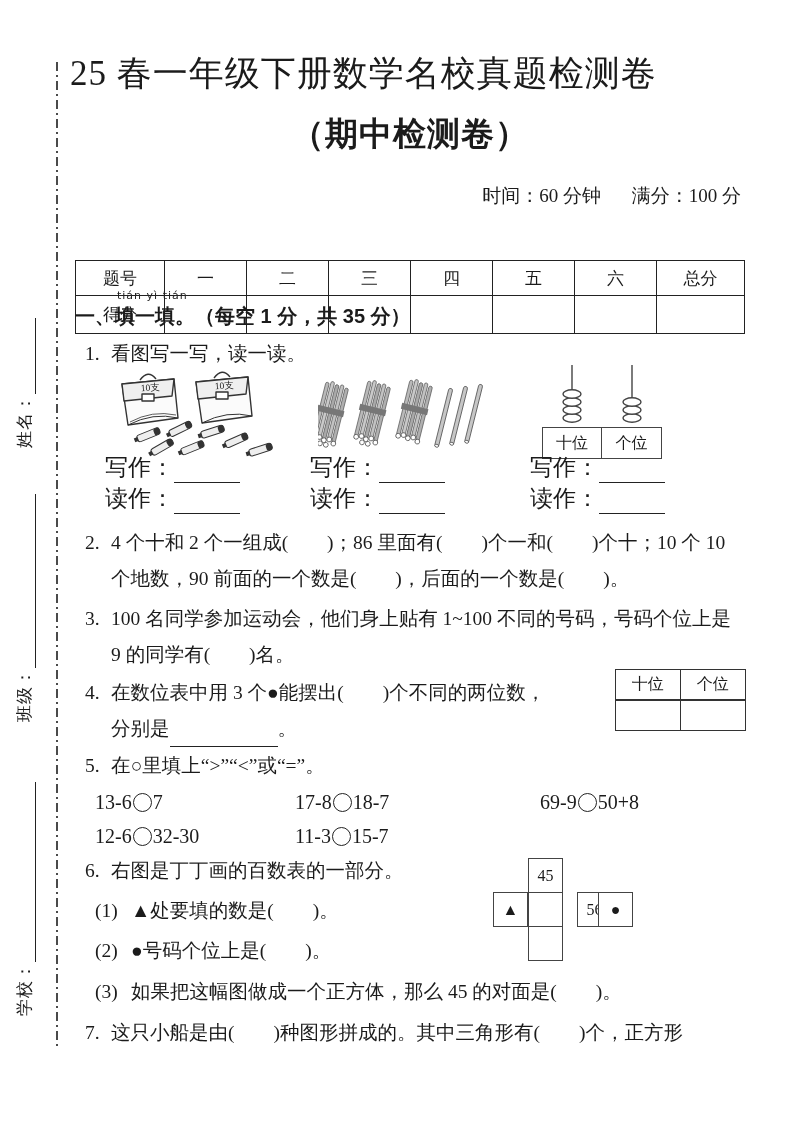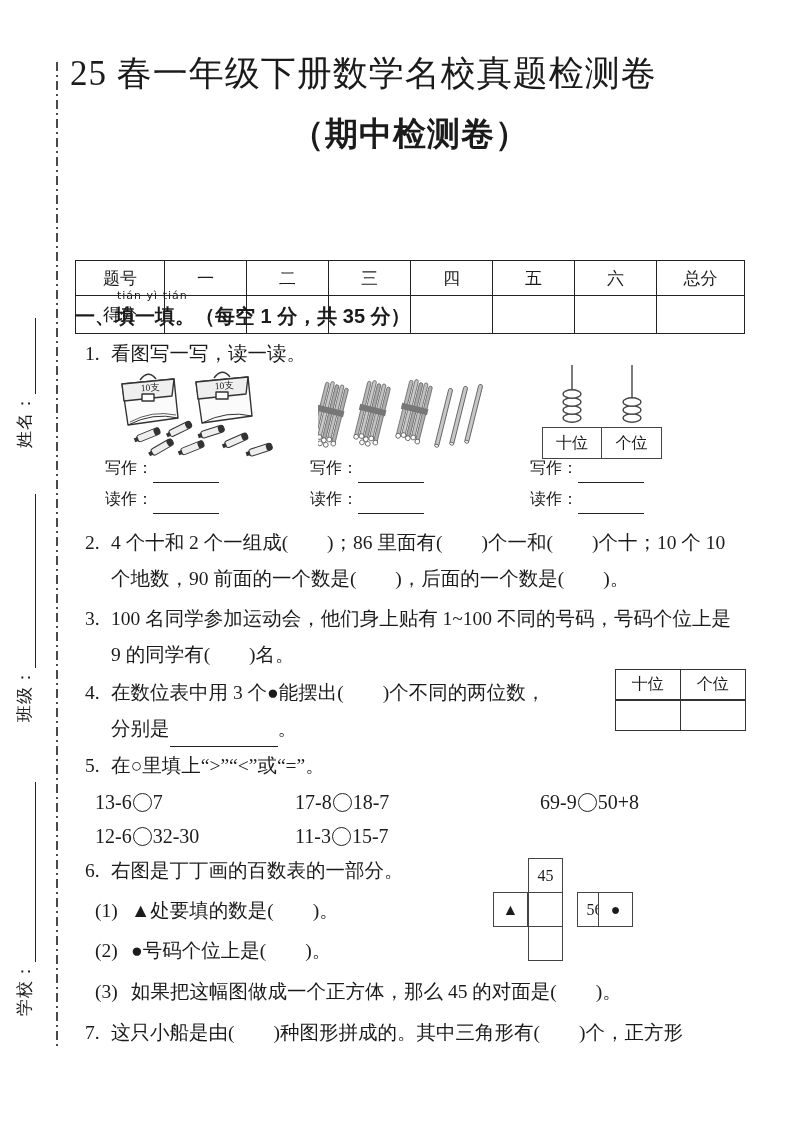--- a/index.html
+++ b/index.html
@@ -45,21 +45,21 @@
   .sub .qnum { flex:0 0 36px; }
   .blank { display:inline-block; height:0.85em; border-bottom:1.5px solid #222; vertical-align:bottom; }
   
   .grp { position:absolute; }
   .abacus-box { display:flex; }
   .abacus-cell { width:60px; height:32px; border:1.4px solid #444; box-sizing:border-box;
            display:flex; align-items:center; justify-content:center; font-size:16px; }
   .abacus-cell + .abacus-cell { border-left:none; }
   .wr-grid { position:absolute; left:75px; top:452px; width:670px; display:grid;
            grid-template-columns:205px 220px auto; padding-left:30px; box-sizing:border-box;
-           font-size:16px; }
+           font-size:23px; }
   .wr-grid div { line-height:31px; }
   
   .pvtable { position:absolute; left:616px; top:670px; display:grid; grid-template-columns:65px 65px; }
   .pvtable .c { height:32px; border:1.4px solid #333; box-sizing:border-box; margin-top:-1.4px; margin-left:-1.4px;
            display:flex; align-items:center; justify-content:center; font-size:16px; }
   
   .cmp-grid { position:absolute; left:95px; top:786px; width:650px; display:grid;
            grid-template-columns:200px 245px auto; row-gap:2px; font-size:20px; line-height:32px; }
   .cmp-circle { display:inline-block; width:17px; height:17px; border:1.4px solid #222;
            border-radius:50%; vertical-align:-2.5px; margin:0 1px; }
@@ -81,20 +81,24 @@
   </div>
   <div class="seal-item" style="top:722px;">
     <span>班级：</span><span class="seal-blank w174"></span>
   </div>
   <div class="seal-item" style="top:1016px;">
     <span>学校：</span><span class="seal-blank w180"></span>
   </div>
 
   <div class="title">25 春一年级下册数学名校真题检测卷</div>
   <div class="subtitle">（期中检测卷）</div>
+  <div class="meta">
+    <span>时间：60 分钟</span>
+    <span>满分：100 分</span>
+  </div>
 
   <table class="score">
     <colgroup>
         <col style="width:89px">
         <col style="width:82px">
         <col style="width:82px">
         <col style="width:82px">
         <col style="width:82px">
         <col style="width:82px">
         <col style="width:82px">

